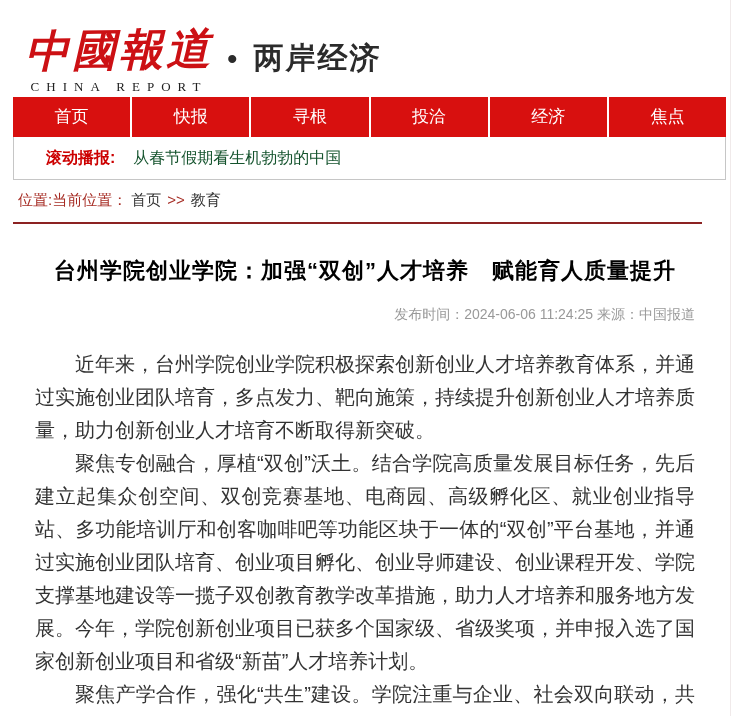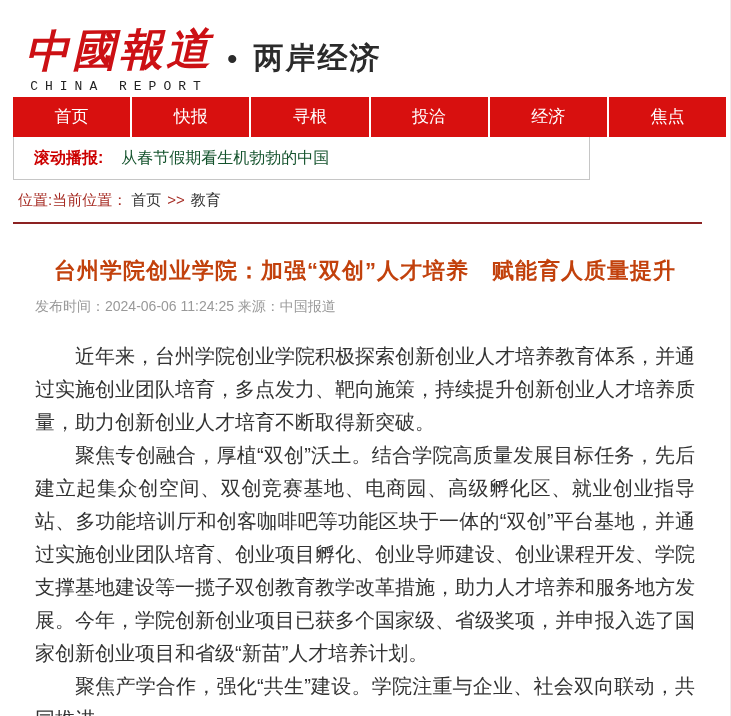--- a/index.html
+++ b/index.html
@@ -19,21 +19,21 @@
   .logo { display: inline-block; text-align: center; cursor: pointer; }
   .logo-cn {
     font-family: "DejaVu Serif", serif;
     font-weight: bold; font-style: italic;
     font-size: 44px; line-height: 54px;
     color: #cc1014; letter-spacing: 3px;
     white-space: nowrap;
     transform: rotate(-1deg);
   }
   .logo-en {
-    font-family: Liberation Mono, monospace;
+    font-family: Liberation Serif, serif;
     font-size: 13px; letter-spacing: 7px;
     color: #222; margin-top: 2px; white-space: nowrap;
   }
   .masthead-dot {
     font-size: 30px; color: #2b2b2b; margin: 0 16px 0 14px; line-height: 30px;
   }
   .channel-title {
     font-size: 30px; font-weight: bold; color: #2b2b2b; letter-spacing: 2px;
   }
 
@@ -44,23 +44,23 @@
   }
   .nav-item {
     flex: 1; text-align: center; line-height: 40px;
     color: #ffffff; font-size: 17px; cursor: pointer;
     border-right: 2px solid #ffffff;
   }
   .nav-item:last-child { border-right: none; }
 
   
   .ticker {
-    margin: 0 5px 0 13px; width: 577px; height: 43px;
+    margin: 0 5px 0 13px; width: 713px; height: 43px;
     border: 1px solid #c6c6c6; border-top: none;
-    display: flex; align-items: center; padding-left: 20px;
+    display: flex; align-items: center; padding-left: 32px;
     background: #ffffff;
   }
   .ticker-label {
     color: #cc0000; font-weight: bold; font-size: 16px; white-space: nowrap;
   }
   .ticker-text {
     color: #14532d; font-size: 16px; margin-left: 18px; cursor: pointer; white-space: nowrap;
   }
 
   
@@ -73,25 +73,25 @@
   .crumb-current { color: #333; cursor: pointer; }
 
   .rule {
     margin: 12px 0 0 13px; width: 689px; height: 2px; background: #8c2222;
   }
 
   
   .article { padding: 0 35px; }
   .article-title {
     margin-top: 32px; text-align: center;
-    font-size: 22px; font-weight: bold; color: #c2410c;
+    font-size: 22px; font-weight: bold; color: #000000;
     letter-spacing: 1px;
   }
   .article-meta {
-    margin-top: 12px; text-align: left;
+    margin-top: 20px; text-align: right;
     font-size: 14px; color: #999999;
   }
   .article-body { margin-top: 24px; }
   .article-body p {
     font-size: 20px; line-height: 33px; color: #333;
     text-indent: 2em; text-align: justify;
     margin-top: 0;
   }
   .article-body p:first-child { margin-top: 0; }
 </style>

